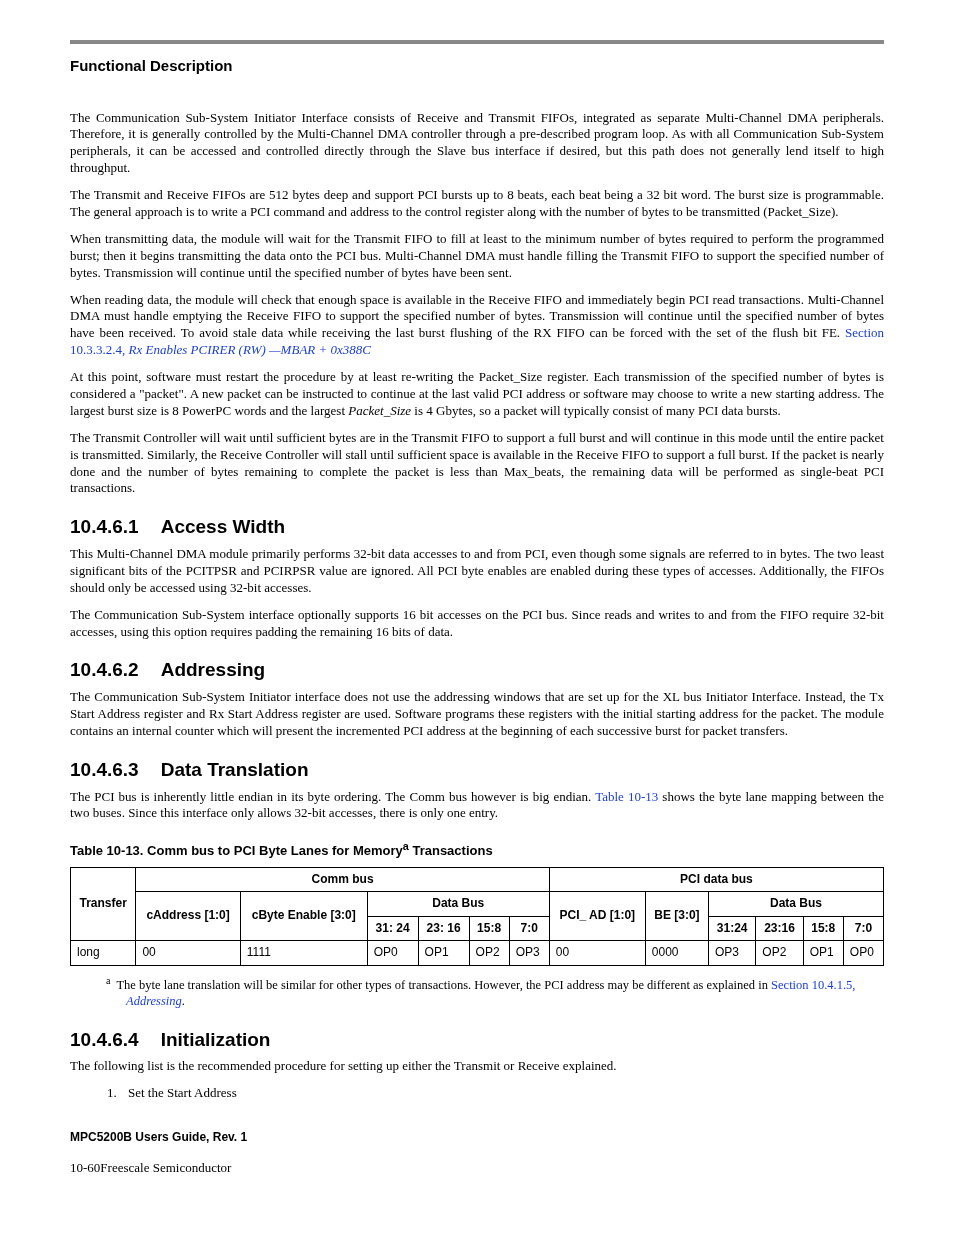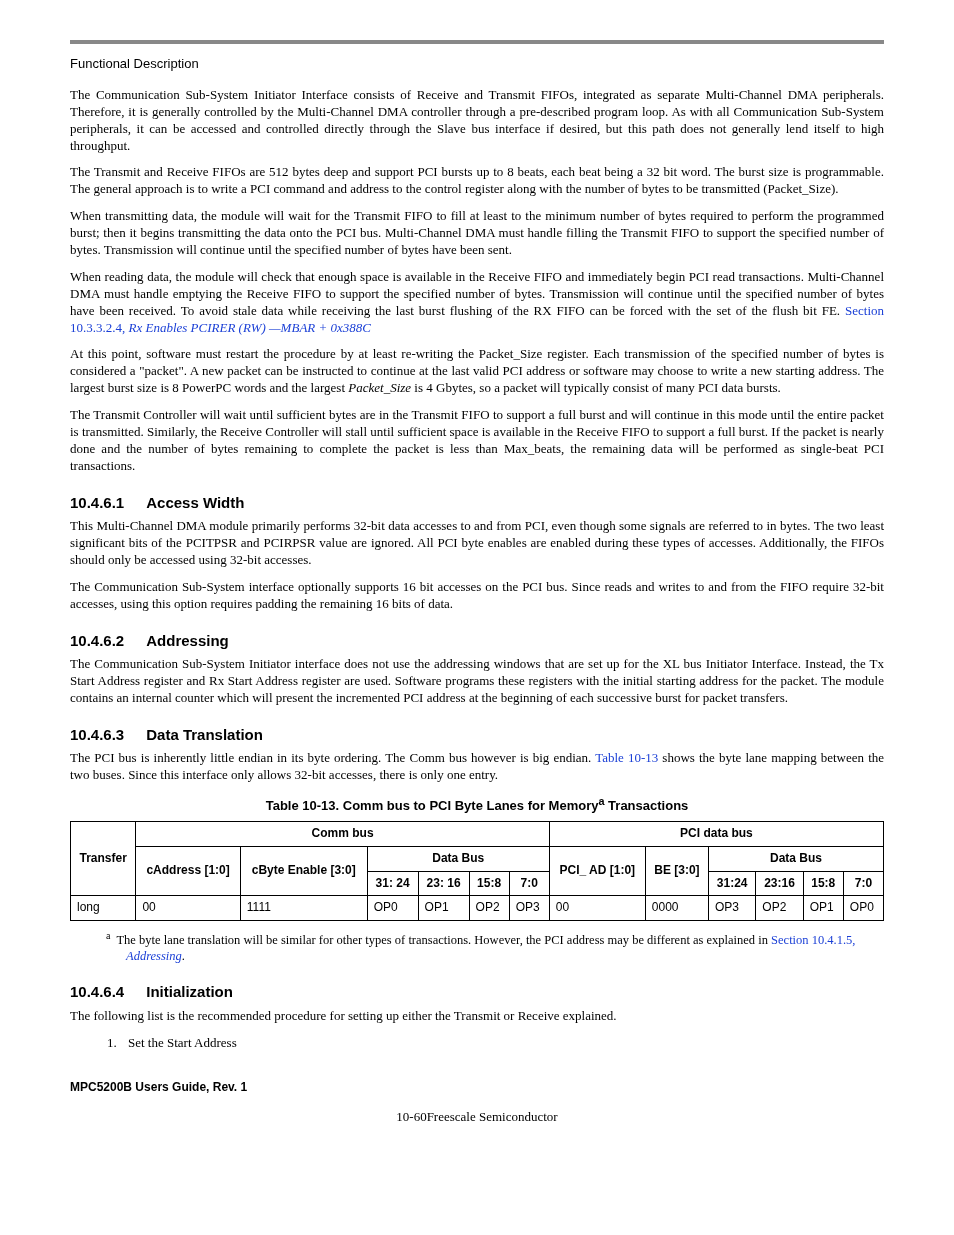--- a/index.html
+++ b/index.html
@@ -11,43 +11,43 @@
     padding: 40px 70px 30px 70px;
     width: 954px;
     box-sizing: border-box;
   }
   .topbar {
     border-top: 4px solid #888;
     margin-bottom: 12px;
   }
   .section-label {
     font-family: Arial, Helvetica, sans-serif;
-    font-weight: normal;
-    font-size: 13px;
-    margin-bottom: 14px;
+    font-weight: bold;
+    font-size: 15px;
+    margin-bottom: 34px;
   }
   p {
     margin: 0 0 10px 0;
     text-align: justify;
   }
   .link { color: #1a3fd6; }
   .h-sec {
     font-family: Arial, Helvetica, sans-serif;
     font-weight: bold;
-    font-size: 15px;
+    font-size: 19px;
     margin-top: 18px;
     margin-bottom: 6px;
   }
   .h-sec .num { display:inline-block; margin-right: 22px; }
   .table-caption {
     font-family: Arial, Helvetica, sans-serif;
     font-weight: bold;
     font-size: 13px;
-    text-align: center;
-    margin: 10px 0 6px 0;
+    text-align: left;
+    margin: 17px 0 6px 0;
   }
   table.byte-lanes {
     border-collapse: collapse;
     width: 100%;
     font-family: Arial, Helvetica, sans-serif;
     font-size: 12px;
   }
   table.byte-lanes th, table.byte-lanes td {
     border: 1px solid #000;
     padding: 4px 6px;
@@ -67,21 +67,21 @@
   .footer-center {
     font-family: Arial, Helvetica, sans-serif;
     font-weight: bold;
     font-size: 12px;
     text-align: left;
     margin-top: 28px;
     margin-bottom: 14px;
   }
   .footer-row {
     display: flex;
-    justify-content: center;
+    justify-content: flex-start;
     font-size: 13px;
   }
 </style>
 </head>
 <body>
 
 <div class="topbar"></div>
 <div class="section-label">Functional Description</div>
 
 <p>The Communication Sub-System Initiator Interface consists of Receive and Transmit FIFOs, integrated as separate Multi-Channel DMA peripherals. Therefore, it is generally controlled by the Multi-Channel DMA controller through a pre-described program loop. As with all Communication Sub-System peripherals, it can be accessed and controlled directly through the Slave bus interface if desired, but this path does not generally lend itself to high throughput.</p>

